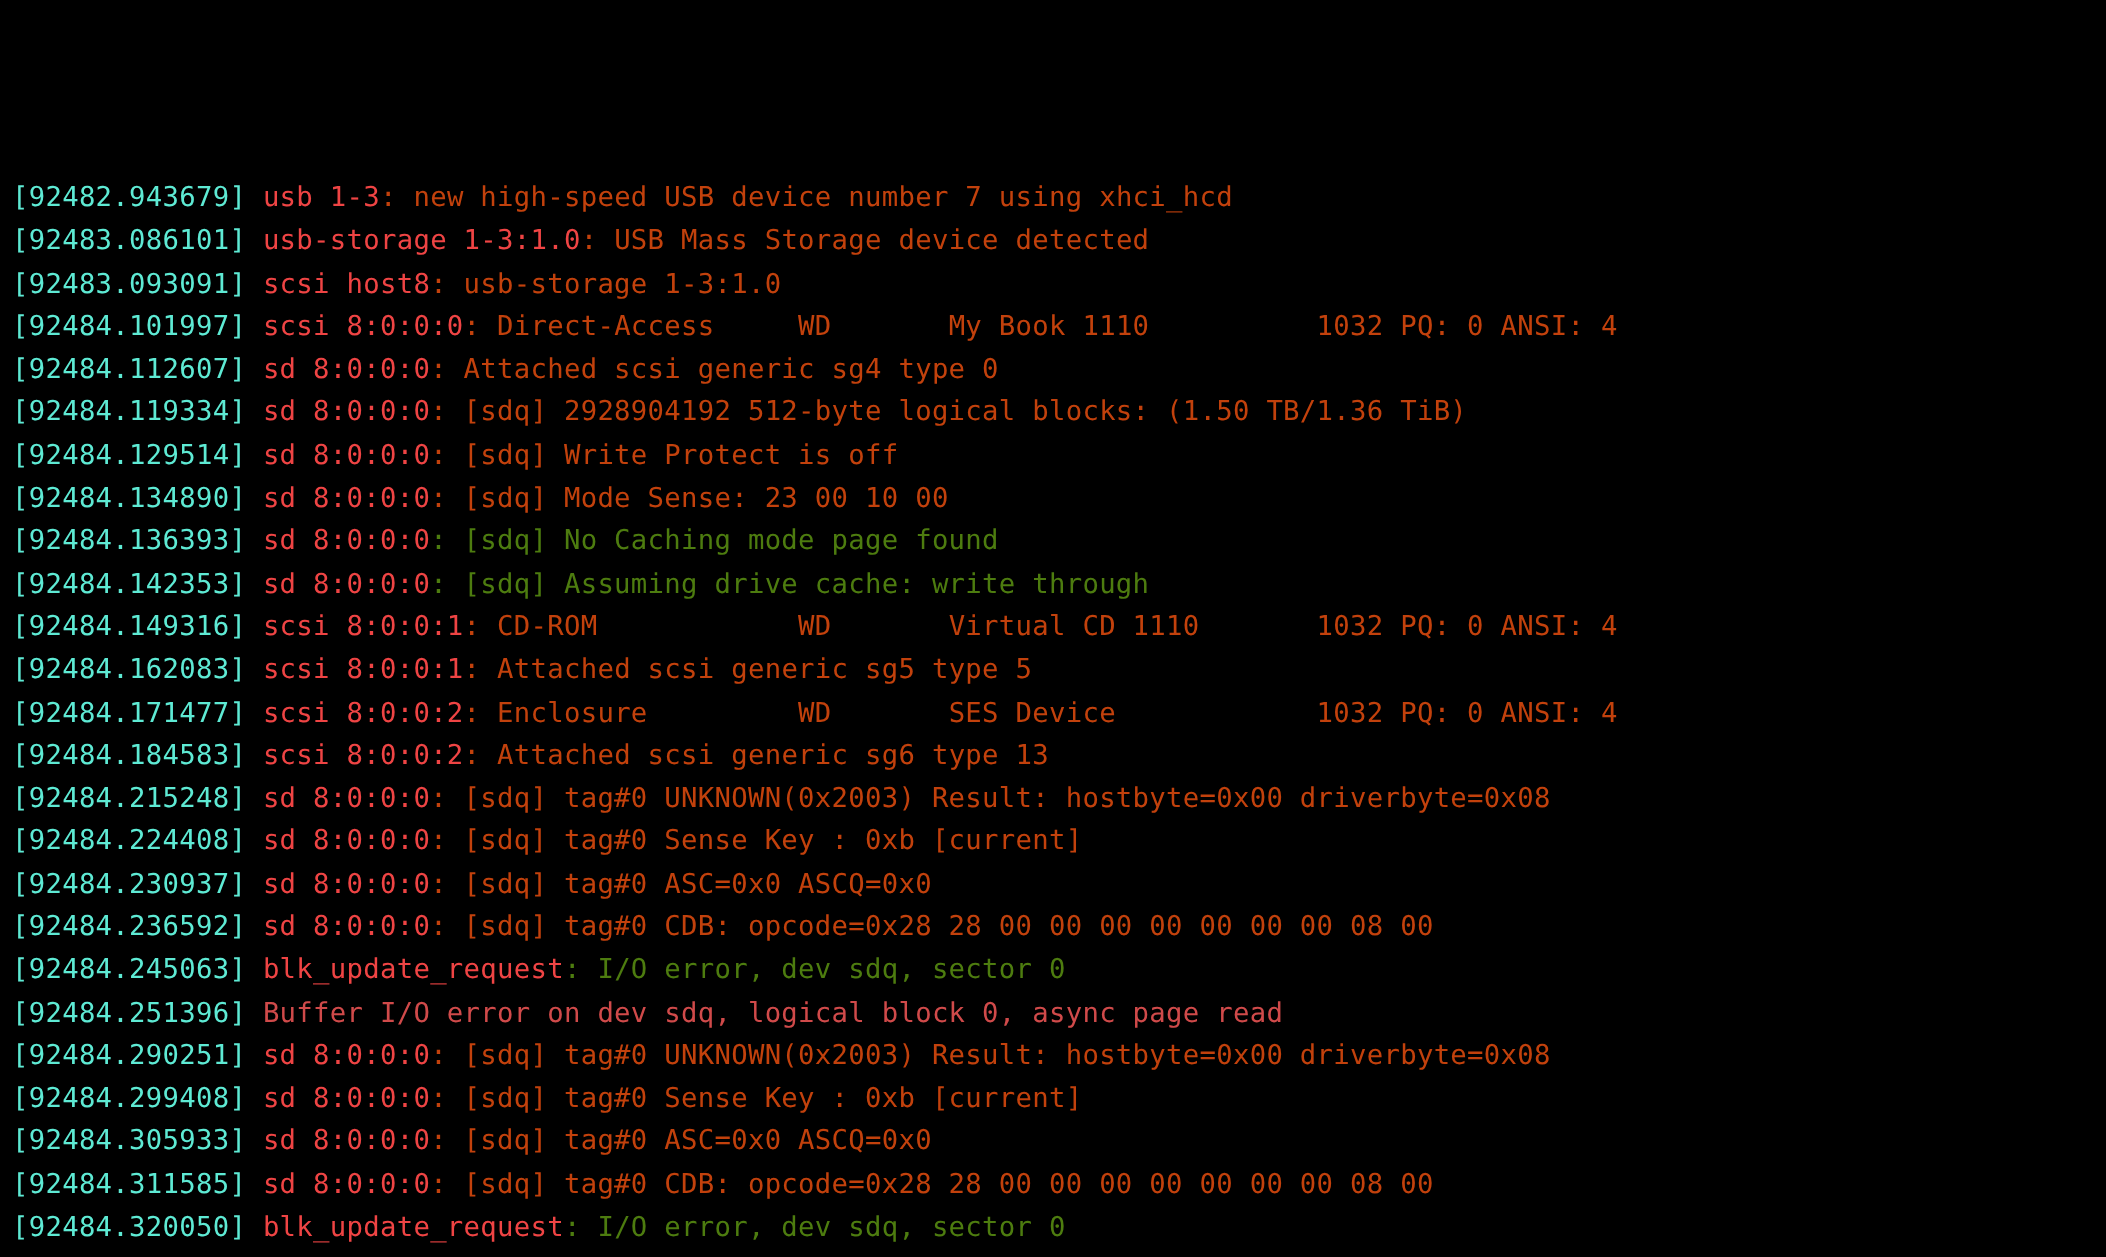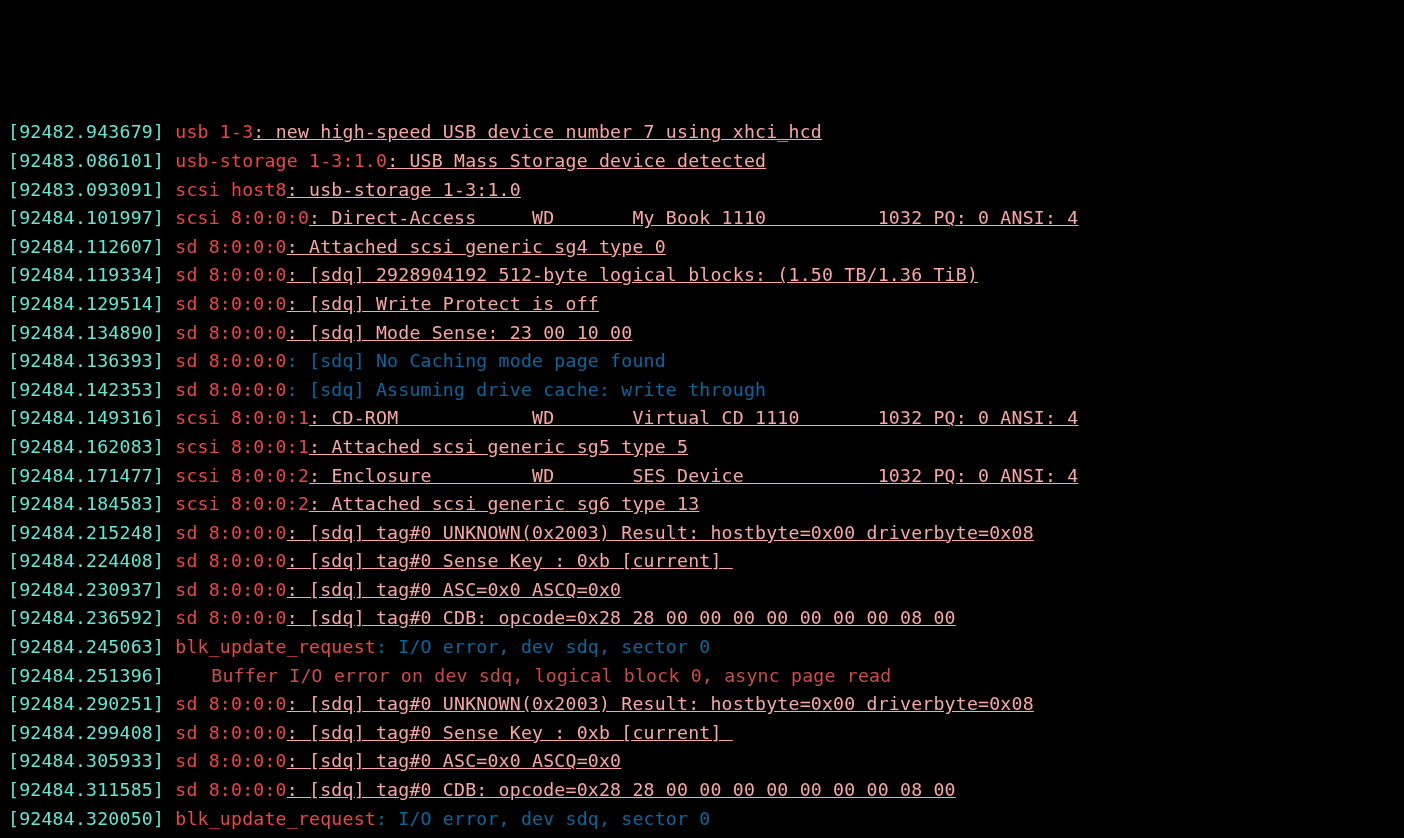--- a/index.html
+++ b/index.html
@@ -9,23 +9,23 @@
     font-family: "Menlo", "Consolas", "DejaVu Sans Mono", monospace;
     font-size: 18.2px;
     line-height: 28.6px;
     color: #e8e8e8;
     white-space: pre;
     letter-spacing: 0.2px;
   }
   .line { display: block; }
   .ts    { color: #5eead4; }
   .src   { color: #ef4444; }
-  .msg   { color: #fca5a5; text-decoration: underline; }
-  .warn  { color: #0369a1; }
-  .errmsg{ color: #d04a4a; margin-left: 36px; }
+  .msg   { color: #c2410c; }
+  .warn  { color: #4d7c0f; }
+  .errmsg{ color: #d04a4a; }
 </style>
 </head>
 <body>
 
 
 
 <div id="log"><span class="line"><span class="ts">[92482.943679]</span> <span class="src">usb 1-3</span><span class="msg">: new high-speed USB device number 7 using xhci_hcd</span></span><span class="line"><span class="ts">[92483.086101]</span> <span class="src">usb-storage 1-3:1.0</span><span class="msg">: USB Mass Storage device detected</span></span><span class="line"><span class="ts">[92483.093091]</span> <span class="src">scsi host8</span><span class="msg">: usb-storage 1-3:1.0</span></span><span class="line"><span class="ts">[92484.101997]</span> <span class="src">scsi 8:0:0:0</span><span class="msg">: Direct-Access     WD       My Book 1110          1032 PQ: 0 ANSI: 4</span></span><span class="line"><span class="ts">[92484.112607]</span> <span class="src">sd 8:0:0:0</span><span class="msg">: Attached scsi generic sg4 type 0</span></span><span class="line"><span class="ts">[92484.119334]</span> <span class="src">sd 8:0:0:0</span><span class="msg">: [sdq] 2928904192 512-byte logical blocks: (1.50 TB/1.36 TiB)</span></span><span class="line"><span class="ts">[92484.129514]</span> <span class="src">sd 8:0:0:0</span><span class="msg">: [sdq] Write Protect is off</span></span><span class="line"><span class="ts">[92484.134890]</span> <span class="src">sd 8:0:0:0</span><span class="msg">: [sdq] Mode Sense: 23 00 10 00</span></span><span class="line"><span class="ts">[92484.136393]</span> <span class="src">sd 8:0:0:0</span><span class="warn">: [sdq] No Caching mode page found</span></span><span class="line"><span class="ts">[92484.142353]</span> <span class="src">sd 8:0:0:0</span><span class="warn">: [sdq] Assuming drive cache: write through</span></span><span class="line"><span class="ts">[92484.149316]</span> <span class="src">scsi 8:0:0:1</span><span class="msg">: CD-ROM            WD       Virtual CD 1110       1032 PQ: 0 ANSI: 4</span></span><span class="line"><span class="ts">[92484.162083]</span> <span class="src">scsi 8:0:0:1</span><span class="msg">: Attached scsi generic sg5 type 5</span></span><span class="line"><span class="ts">[92484.171477]</span> <span class="src">scsi 8:0:0:2</span><span class="msg">: Enclosure         WD       SES Device            1032 PQ: 0 ANSI: 4</span></span><span class="line"><span class="ts">[92484.184583]</span> <span class="src">scsi 8:0:0:2</span><span class="msg">: Attached scsi generic sg6 type 13</span></span><span class="line"><span class="ts">[92484.215248]</span> <span class="src">sd 8:0:0:0</span><span class="msg">: [sdq] tag#0 UNKNOWN(0x2003) Result: hostbyte=0x00 driverbyte=0x08</span></span><span class="line"><span class="ts">[92484.224408]</span> <span class="src">sd 8:0:0:0</span><span class="msg">: [sdq] tag#0 Sense Key : 0xb [current] </span></span><span class="line"><span class="ts">[92484.230937]</span> <span class="src">sd 8:0:0:0</span><span class="msg">: [sdq] tag#0 ASC=0x0 ASCQ=0x0</span></span><span class="line"><span class="ts">[92484.236592]</span> <span class="src">sd 8:0:0:0</span><span class="msg">: [sdq] tag#0 CDB: opcode=0x28 28 00 00 00 00 00 00 00 08 00</span></span><span class="line"><span class="ts">[92484.245063]</span> <span class="src">blk_update_request</span><span class="warn">: I/O error, dev sdq, sector 0</span></span><span class="line"><span class="ts">[92484.251396]</span> <span class="errmsg">Buffer I/O error on dev sdq, logical block 0, async page read</span></span><span class="line"><span class="ts">[92484.290251]</span> <span class="src">sd 8:0:0:0</span><span class="msg">: [sdq] tag#0 UNKNOWN(0x2003) Result: hostbyte=0x00 driverbyte=0x08</span></span><span class="line"><span class="ts">[92484.299408]</span> <span class="src">sd 8:0:0:0</span><span class="msg">: [sdq] tag#0 Sense Key : 0xb [current] </span></span><span class="line"><span class="ts">[92484.305933]</span> <span class="src">sd 8:0:0:0</span><span class="msg">: [sdq] tag#0 ASC=0x0 ASCQ=0x0</span></span><span class="line"><span class="ts">[92484.311585]</span> <span class="src">sd 8:0:0:0</span><span class="msg">: [sdq] tag#0 CDB: opcode=0x28 28 00 00 00 00 00 00 00 08 00</span></span><span class="line"><span class="ts">[92484.320050]</span> <span class="src">blk_update_request</span><span class="warn">: I/O error, dev sdq, sector 0</span></span><span class="line"><span class="ts">[92484.326366]</span> <span class="errmsg">Buffer I/O error on dev sdq, logical block 0, async page read</span></span></div>
 
 
 

